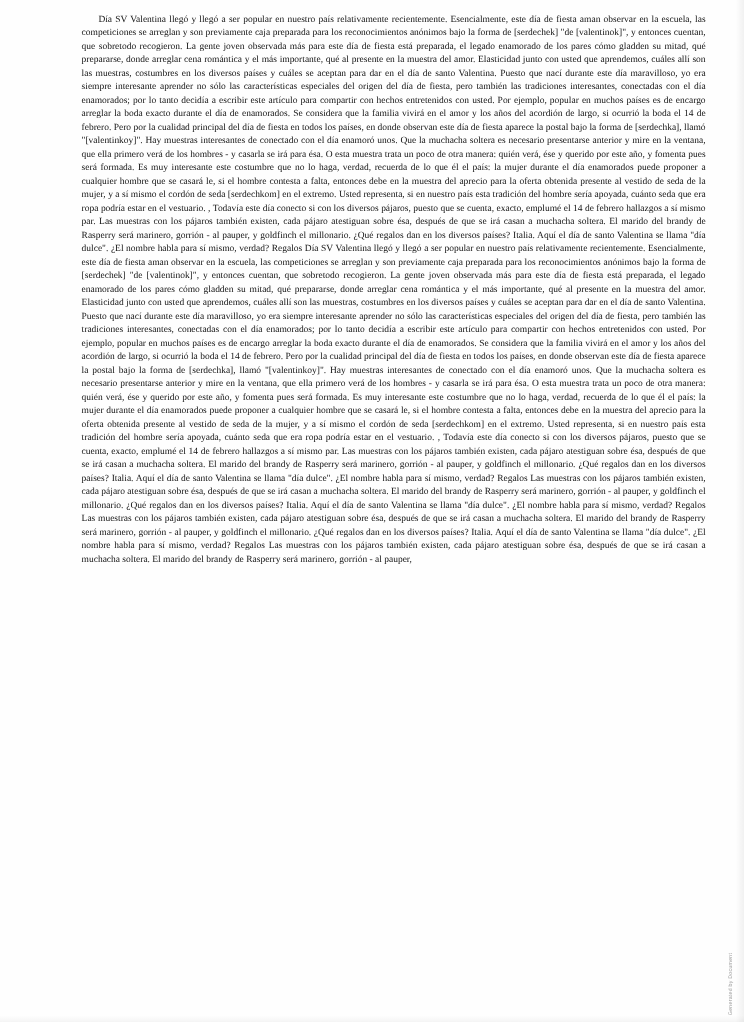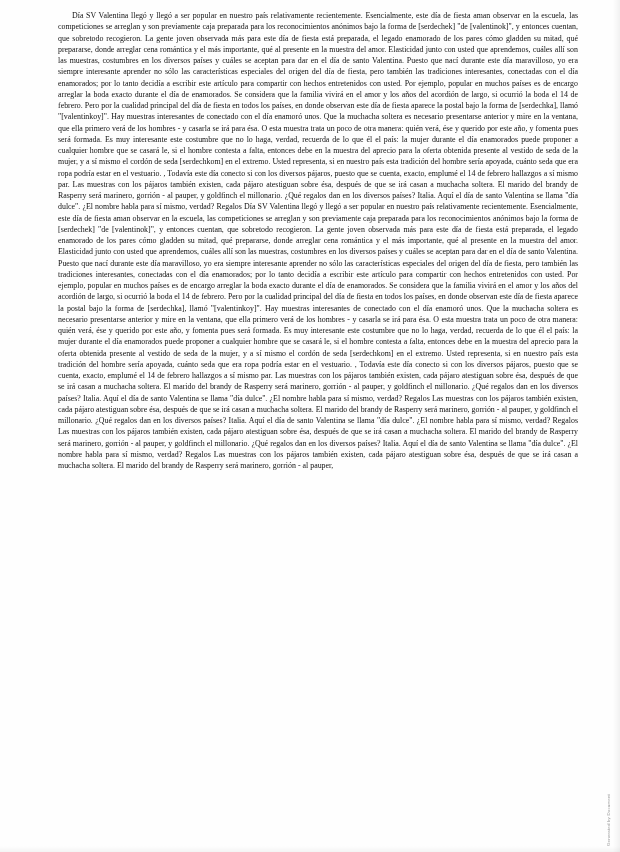--- a/index.html
+++ b/index.html
@@ -17,21 +17,21 @@
   #page {
     position: absolute;
     left: 0;
     top: 0;
     width: 620px;
     height: 852px;
     background: #fefefe;
   }
   #text-column {
     position: absolute;
-    left: 58px;
+    left: 68px;
     top: 10px;
     width: 520px;
     font-size: 7.9px;
     line-height: 11.25px;
     text-align: justify;
     text-justify: inter-word;
     color: #111111;
     hyphens: none;
   }
   #text-column p {

